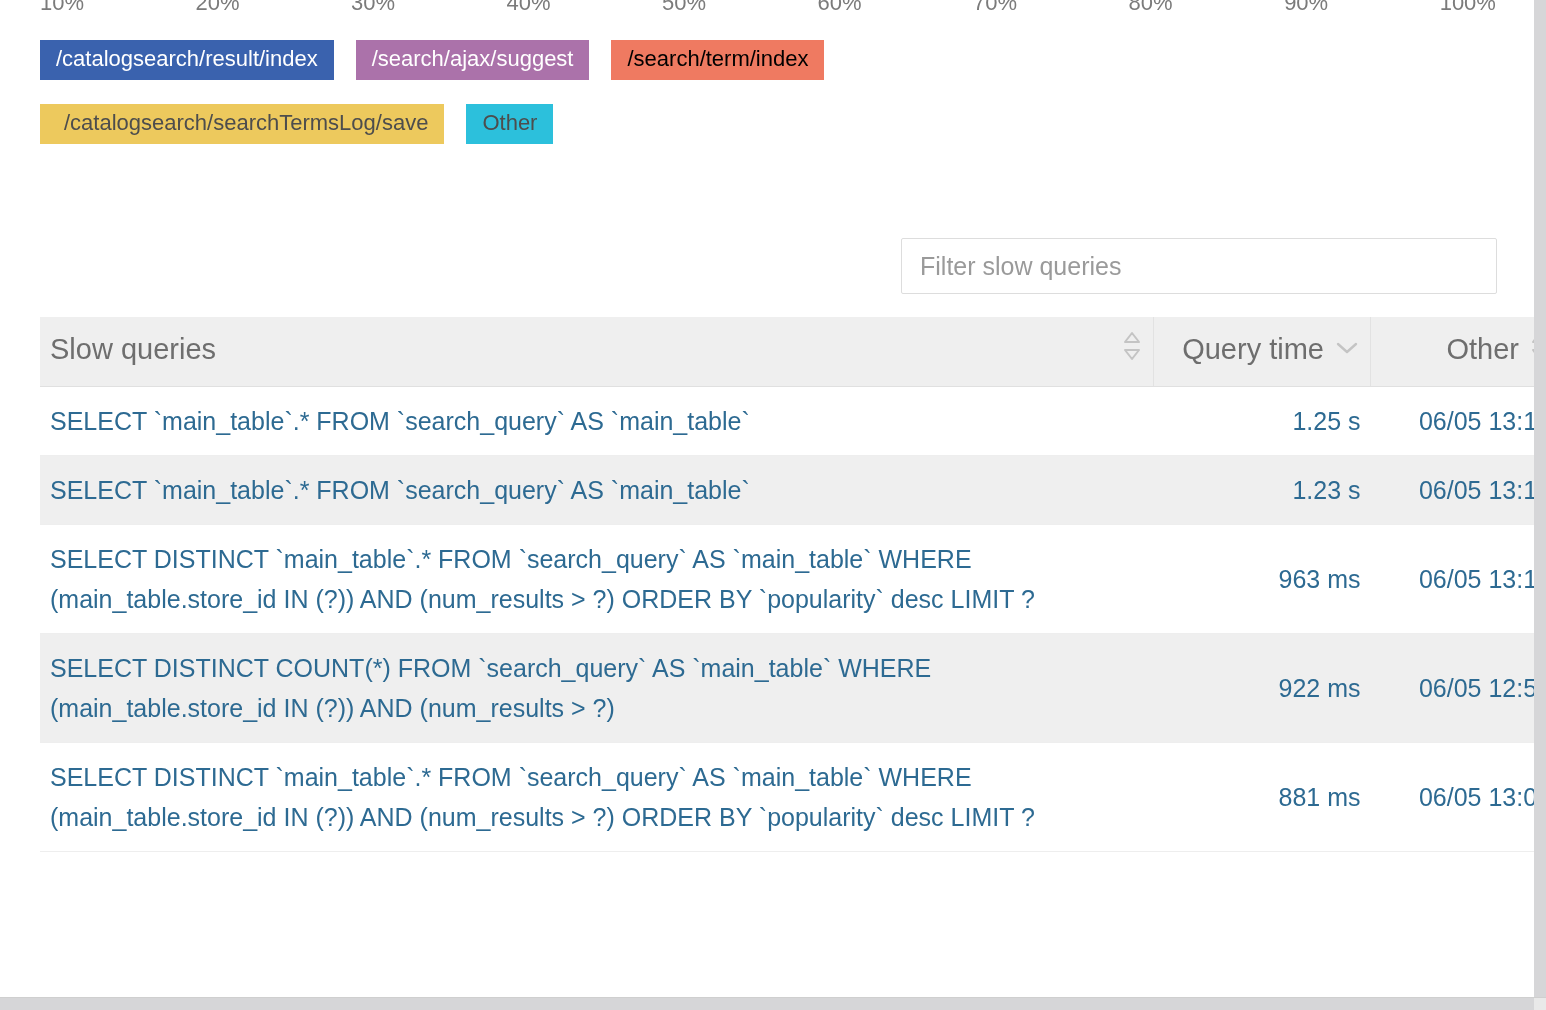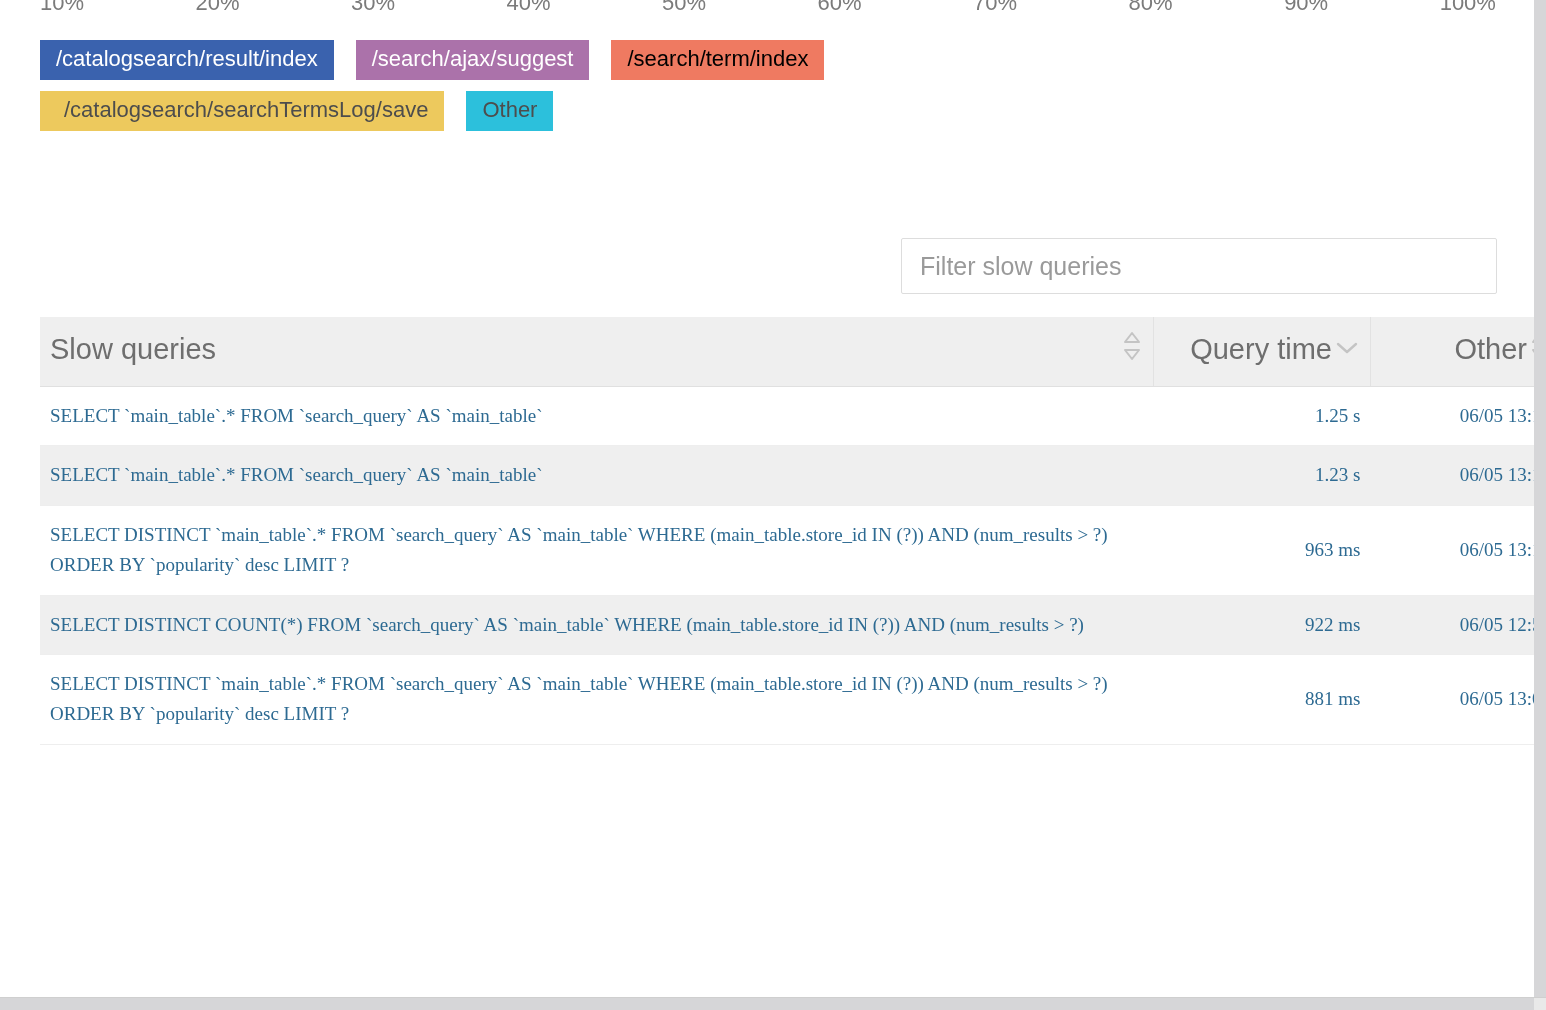--- a/index.html
+++ b/index.html
@@ -45,21 +45,21 @@
   
   .legend {
     position: absolute;
     left: 40px;
     top: 40px;
     width: 1440px;
   }
   .legend-row {
     display: flex;
     align-items: flex-start;
-    margin-bottom: 11px;
+    margin-bottom: 24px;
   }
   .legend-item {
     font-size: 22px;
     line-height: 1;
     padding: 8px 16px 10px 16px;
     margin-right: 22px;
     white-space: nowrap;
     cursor: pointer;
     user-select: none;
   }
@@ -116,34 +116,33 @@
     padding-left: 10px;
   }
   th.col-query   { width: 1093px; }
   th.col-time    { width: 196px; }
   th.col-date    { width: 170px; }
 
   .th-inner {
     display: flex;
     align-items: center;
     justify-content: flex-end;
-    gap: 2px;
+    gap: 10px;
   }
   .th-inner.left { justify-content: space-between; }
 
   .sort-icon { flex: none; display: inline-block; }
 
   table.slowq tbody td {
-    font-size: 19px;
+    font-size: 25px;
     line-height: 1.6;
     color: #2d6a92;
     padding: 14px 10px;
     vertical-align: middle;
     border-bottom: 1px solid #eeeeee;
-    font-family: Liberation Serif, serif;
   }
   table.slowq tbody tr.alt td { background: #efefef; }
   td.q-text {
     text-align: left;
     color: #2a6d9a;
     word-break: break-word;
     cursor: pointer;
   }
   td.q-time { text-align: right; color: #2a6d9a; white-space: nowrap; }
   td.q-date { text-align: right; color: #555; white-space: nowrap; }

